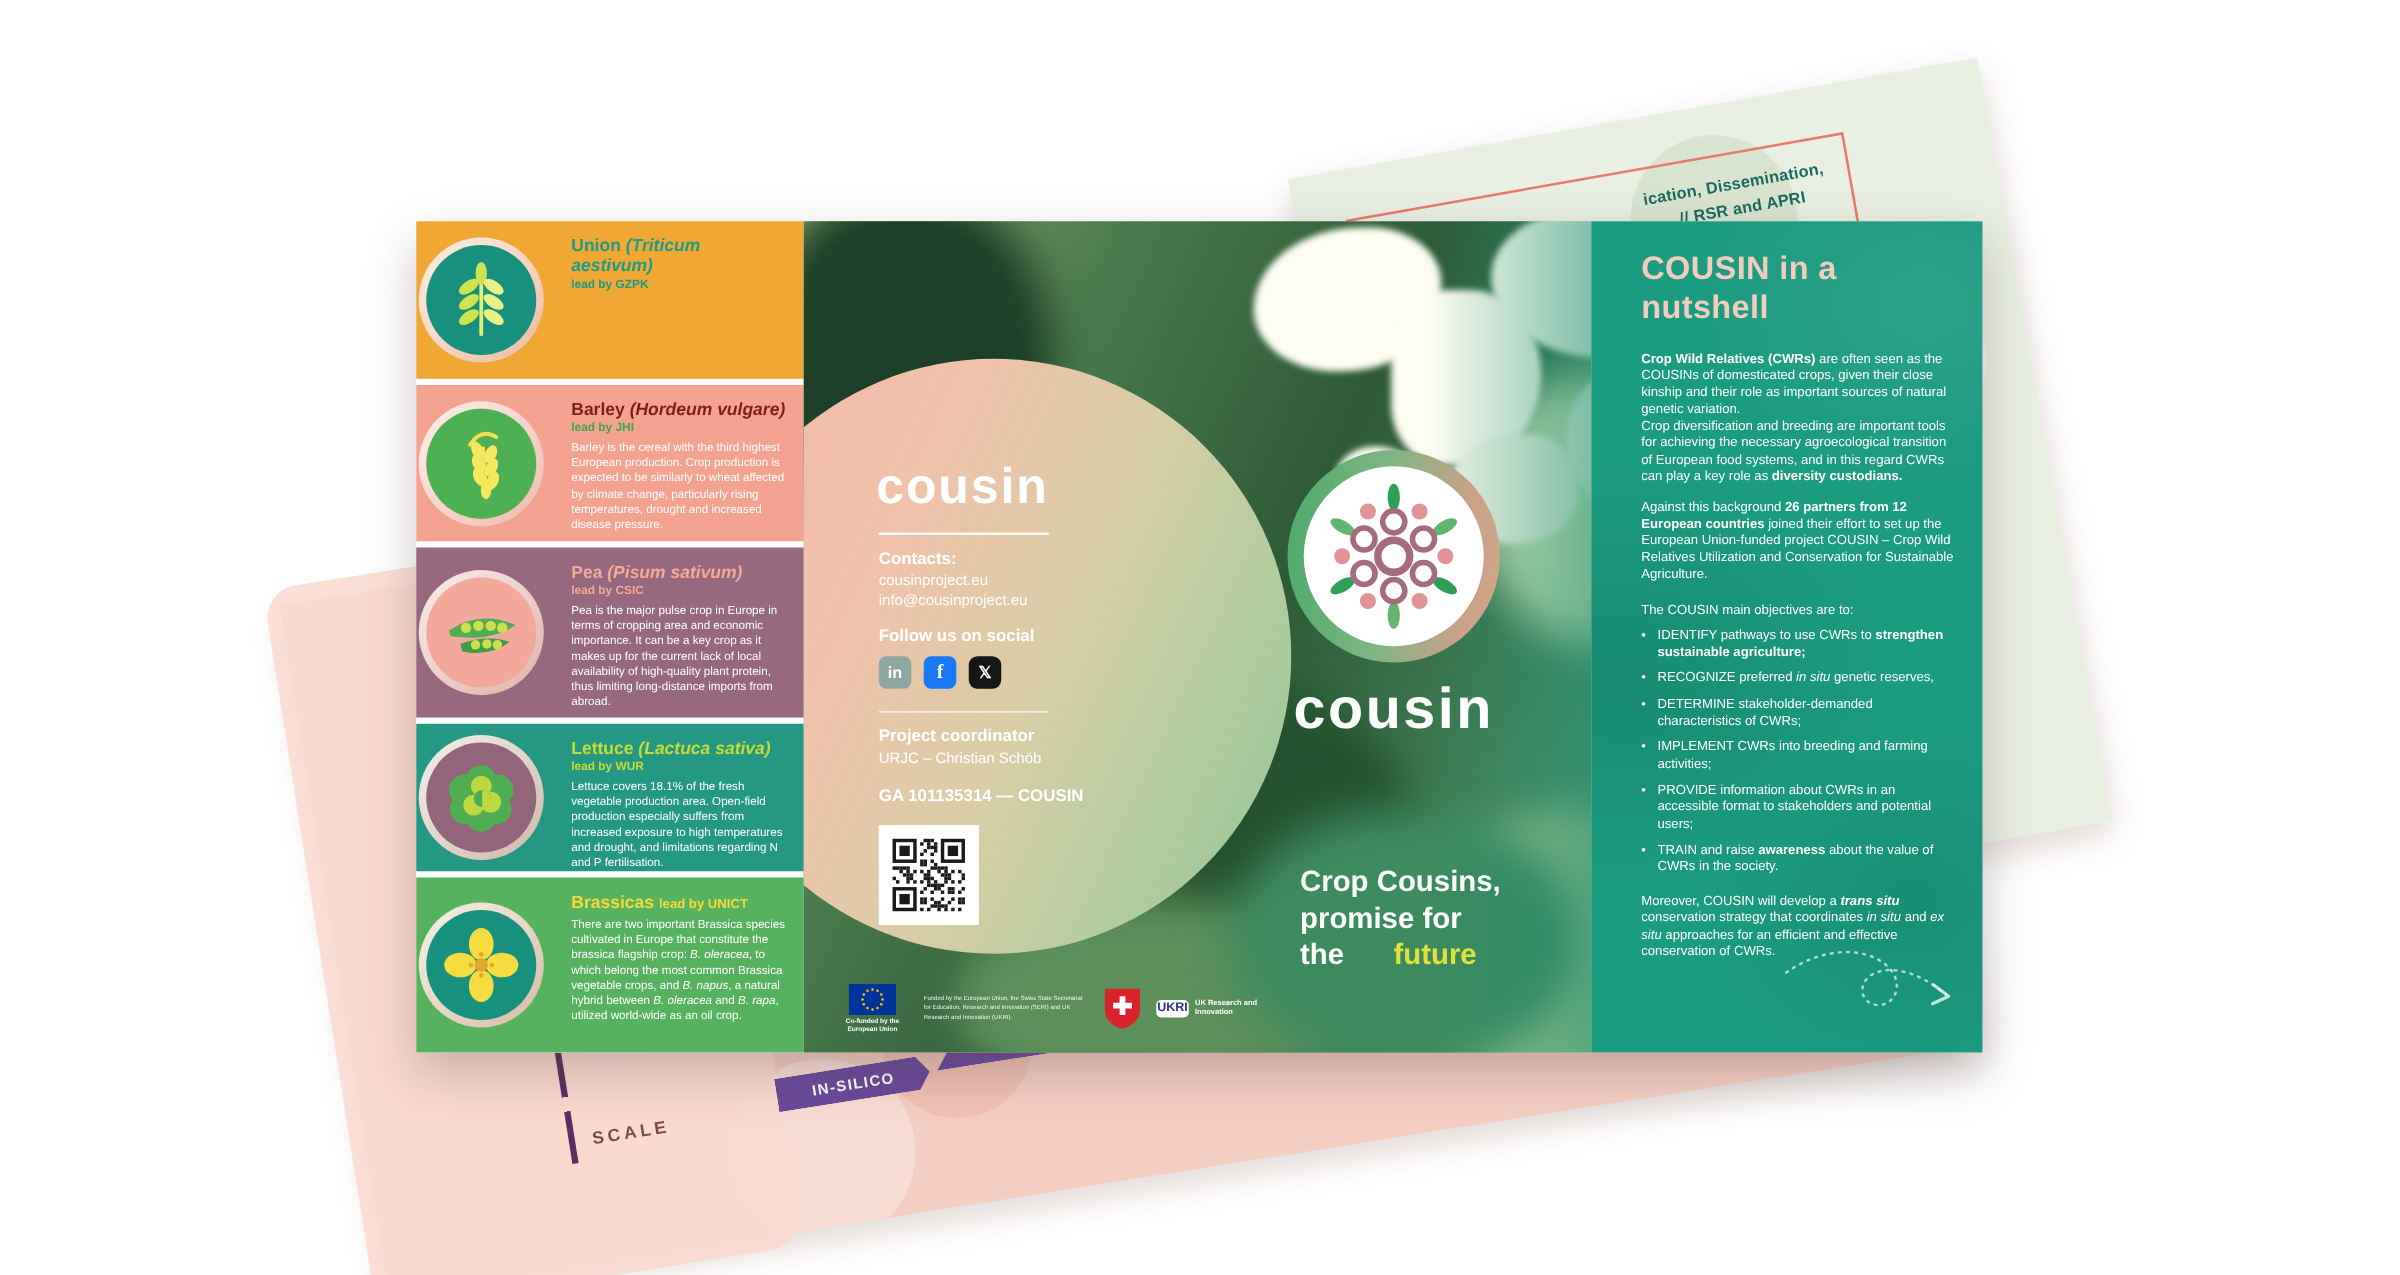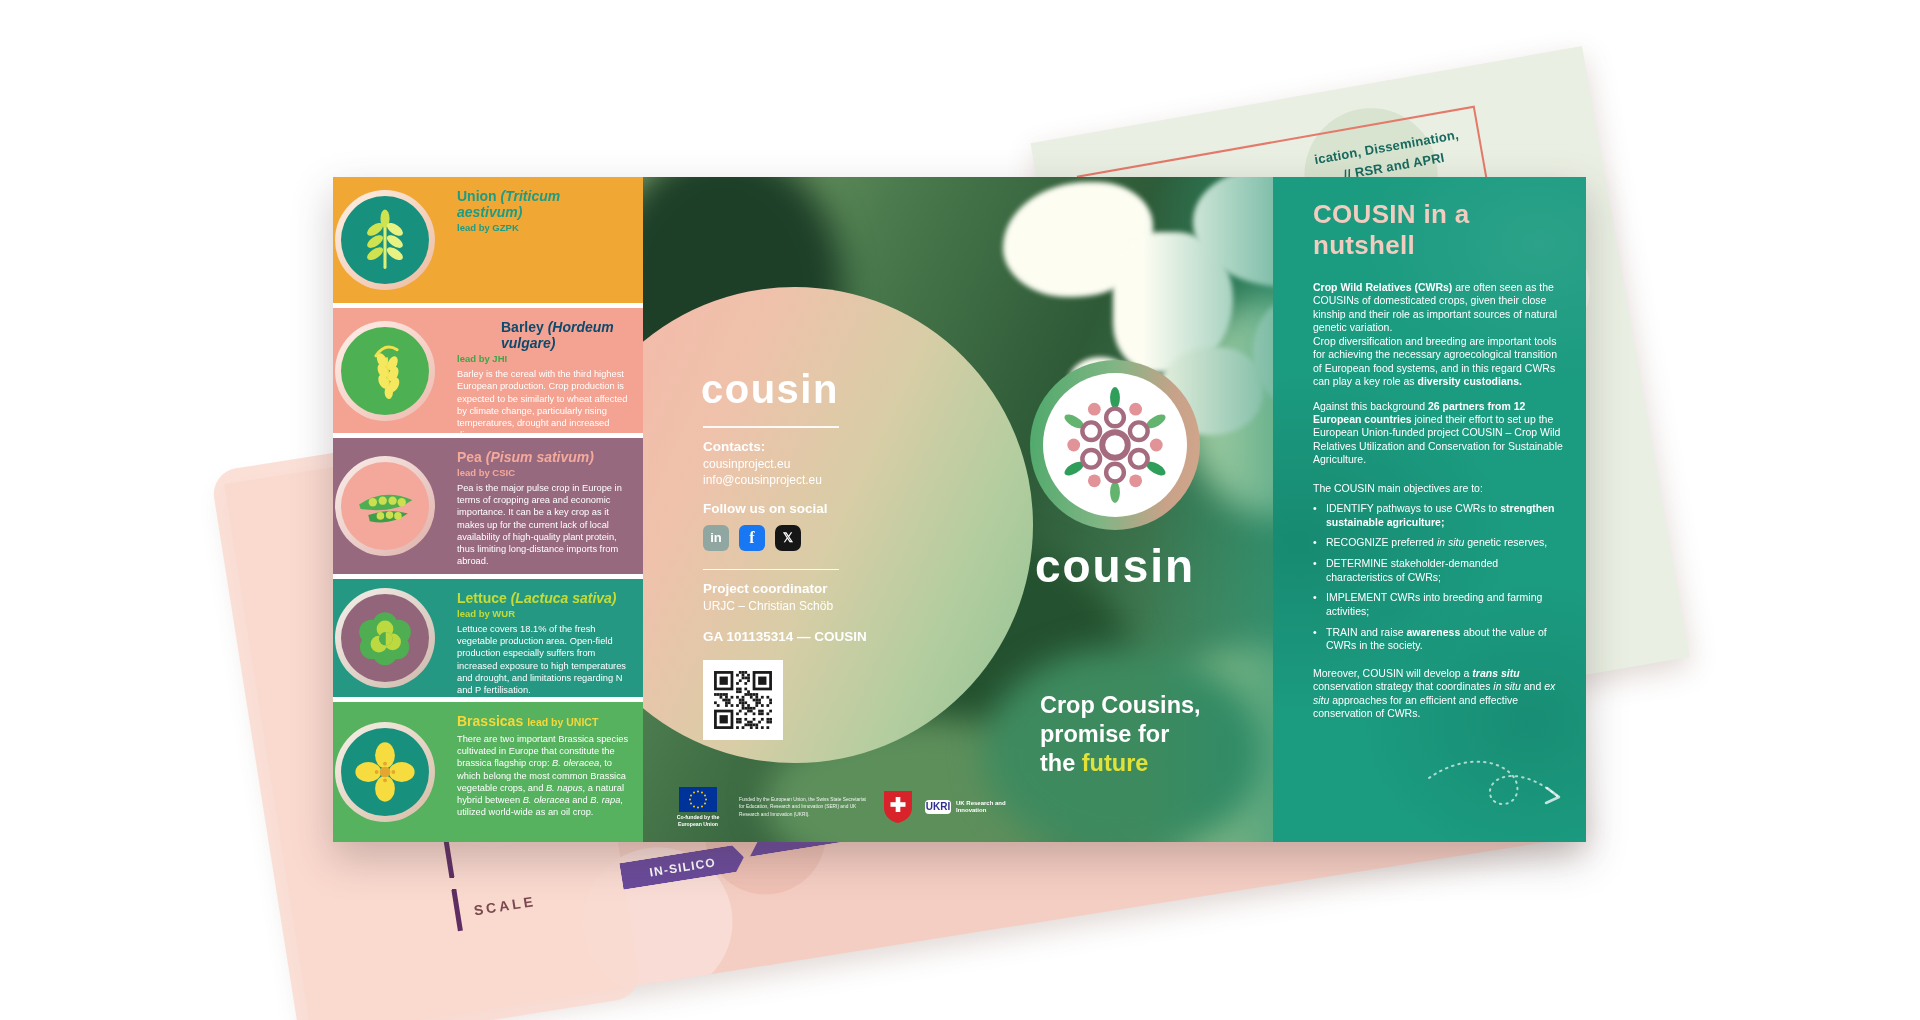--- a/index.html
+++ b/index.html
@@ -86,21 +86,21 @@
   .funding-note{width:132px;font-size:4.8px;line-height:1.55;opacity:.92;}
   .ukri-block{display:flex;align-items:center;gap:5px;}
   .ukri-box{width:26px;height:14px;border-radius:4px;background:#fff;color:#2e3192;font-weight:bold;font-size:10px;line-height:.95;display:flex;flex-direction:row;align-items:center;justify-content:center;}
   .ukri-caption{font-size:6px;line-height:1.25;width:62px;font-weight:bold;}
 
   .logo-ring{position:absolute;left:387px;top:183px;width:170px;height:170px;border-radius:50%;z-index:5;
     background:linear-gradient(95deg,#4ea96b,#7fb584 45%,#c7a289 80%,#d2a68b);}
   .logo-white{position:absolute;inset:13px;border-radius:50%;background:#fff;display:flex;align-items:center;justify-content:center;}
   #wordmark-big{position:absolute;left:332px;top:362px;width:280px;text-align:center;font-size:46px;font-weight:bold;letter-spacing:2px;color:#fff;z-index:5;}
   .tagline{position:absolute;left:397px;top:514px;font-size:23.5px;font-weight:bold;line-height:1.24;color:#fff;z-index:5;}
-  .tagline .s-y{color:var(--future-yellow);}
+  .tagline .s-y{color:var(--future-yellow);margin-left:33px;}
 
   
   #panel-teal{position:absolute;left:940px;top:0;width:313px;height:665px;color:#fff;
     background:
       radial-gradient(260px 200px at 85% 10%, rgba(255,255,255,.07), transparent 70%),
       radial-gradient(300px 240px at 8% 55%, rgba(0,50,38,.16), transparent 70%),
       radial-gradient(240px 200px at 82% 82%, rgba(0,60,45,.14), transparent 70%),
       var(--teal-panel);}
   .teal-inner{position:absolute;left:40px;top:22px;width:252px;}
   #nutshell-title{font-size:26px;font-weight:bold;letter-spacing:.3px;color:var(--nutshell-title);}
@@ -183,21 +183,21 @@
                     <ellipse cx="61" cy="54" rx="6" ry="10" transform="rotate(24 61 54)"></ellipse>
                     <ellipse cx="48" cy="64" rx="6" ry="10" transform="rotate(-24 48 64)"></ellipse>
                     <ellipse cx="62" cy="68" rx="6" ry="10" transform="rotate(24 62 68)"></ellipse>
                     <ellipse cx="55" cy="78" rx="5.5" ry="9"></ellipse>
                   </g>
                 </svg>
               </span>
             </div>
           </div>
           <div class="crop-text">
-            <div class="crop-title" style="color: #0c4a6e; margin-left: 44px;"><span class="s-b">Barley </span><span class="s-bi">(Hordeum vulgare)</span></div>
+            <div class="crop-title" style="color: #7f1d1d;"><span class="s-b">Barley </span><span class="s-bi">(Hordeum vulgare)</span></div>
             <div class="crop-lead" style="color: rgb(61, 166, 74);">lead by JHI</div>
             <div class="crop-body"><span>Barley is the cereal with the third highest European production. Crop production is expected to be similarly to wheat affected by climate change, particularly rising temperatures, drought and increased disease pressure.</span></div>
           </div>
         </div>
         <div class="crop-block" style="top: 261px; height: 136px; background: rgb(151, 105, 127);">
           <div class="crop-icon">
             <div class="icon-wrap">
               <span class="icon-ring"></span>
               <span class="icon-disc" style="background:#f4a79b">
                 <svg viewBox="0 0 100 100">
@@ -529,20 +529,21 @@
             <div class="np"><span class="s-b">Crop Wild Relatives (CWRs)</span><span> are often seen as the COUSINs of domesticated crops, given their close kinship and their role as important sources of natural genetic variation.</span></div>
             <div class="np"><span>Crop diversification and breeding are important tools for achieving the necessary agroecological transition of European food systems, and in this regard CWRs can play a key role as </span><span class="s-b">diversity custodians.</span></div>
             <div class="np"><span>Against this background </span><span class="s-b">26 partners from 12 European countries</span><span> joined their effort to set up the European Union-funded project COUSIN – Crop Wild Relatives Utilization and Conservation for Sustainable Agriculture.</span></div>
             <div class="np"><span>The COUSIN main objectives are to:</span></div>
           </div>
         <ul id="objectives">
             <li><span>IDENTIFY pathways to use CWRs to </span><span class="s-b">strengthen sustainable agriculture;</span></li>
             <li><span>RECOGNIZE preferred </span><span class="s-i">in situ</span><span> genetic reserves,</span></li>
             <li><span>DETERMINE stakeholder-demanded characteristics of CWRs;</span></li>
             <li><span>IMPLEMENT CWRs into breeding and farming activities;</span></li>
+            <li><span>PROVIDE information about CWRs in an accessible format to stakeholders and potential users;</span></li>
             <li><span>TRAIN and raise </span><span class="s-b">awareness</span><span> about the value of CWRs in the society.</span></li>
           </ul>
         <div id="np-bottom">
             <div class="np"><span>Moreover, COUSIN will develop a </span><span class="s-bi">trans situ</span><span> conservation strategy that coordinates </span><span class="s-i">in situ</span><span> and </span><span class="s-i">ex situ</span><span> approaches for an efficient and effective conservation of CWRs.</span></div>
           </div>
       </div>
       <svg id="arrow-doodle" width="150" height="75" viewBox="0 0 150 75" fill="none">
         <path d="M6,26 C34,6 70,4 88,22 C100,34 94,52 80,52 C66,52 62,36 74,28 C90,18 116,28 134,44" stroke="rgba(255,255,255,.65)" stroke-width="2" stroke-dasharray="1.5 5" stroke-linecap="round"></path>
         <path d="M124,36 L136,45 L123,51" stroke="rgba(255,255,255,.75)" stroke-width="2.5" stroke-linecap="round" stroke-linejoin="round"></path>
       </svg>

